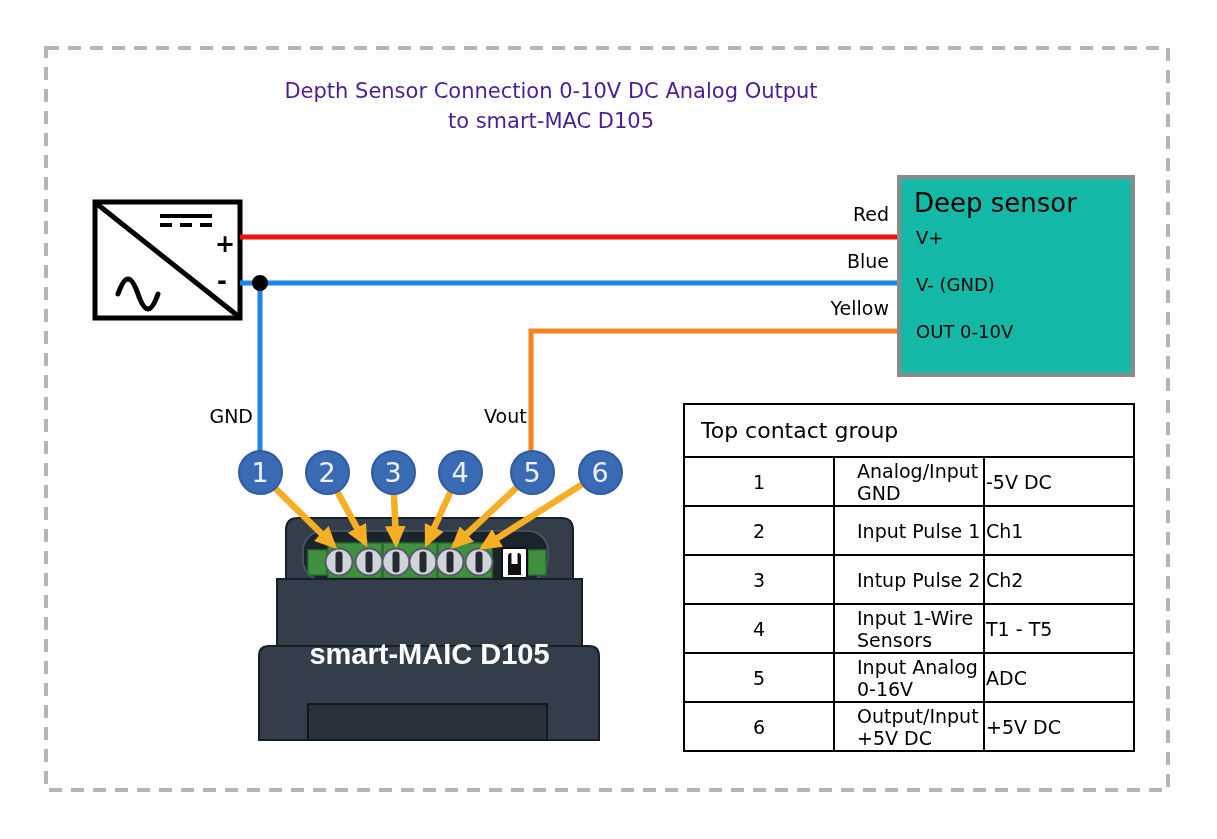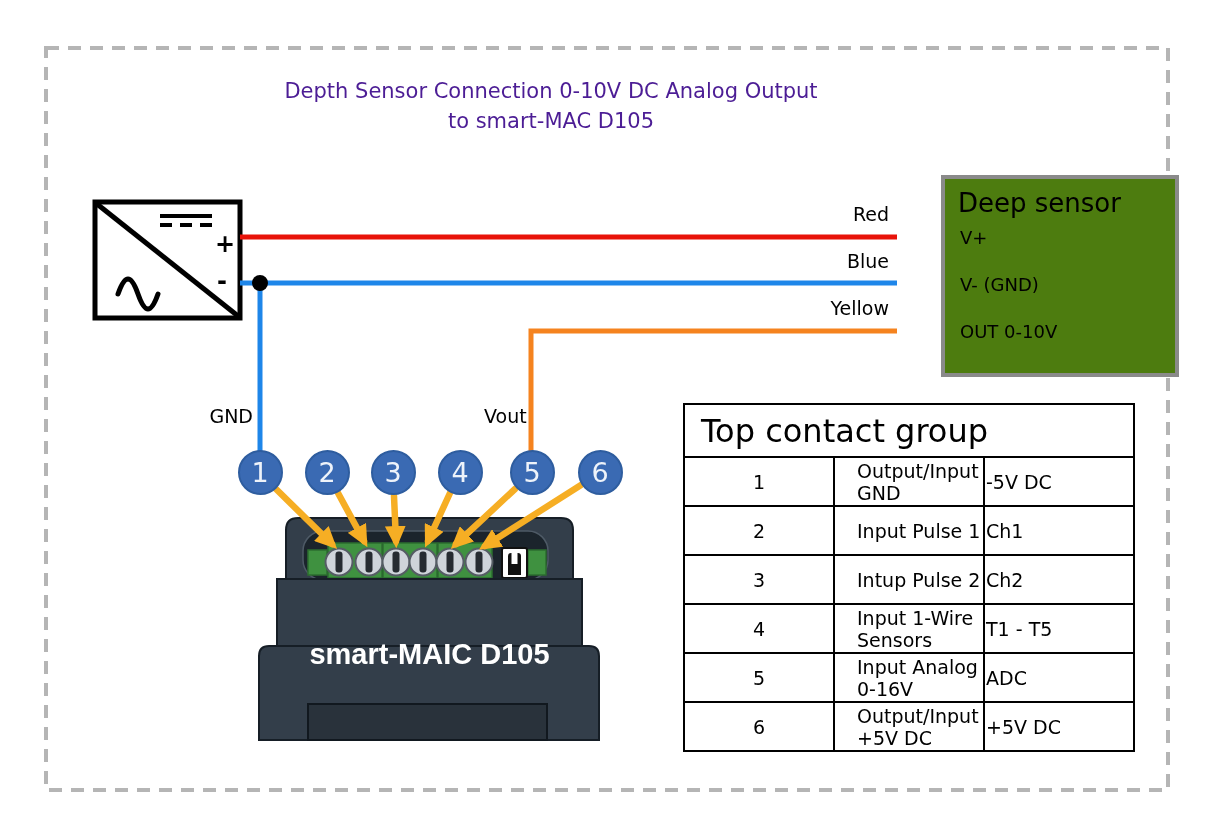--- a/index.html
+++ b/index.html
@@ -15,22 +15,22 @@
   }
   .psu-label{left:114px;top:145px;font-size:18px;line-height:23px;}
   .psu-sign{width:26px;text-align:center;font-weight:bold;font-size:24px;line-height:24px;}
   .psu-plus{left:212px;top:232px;}
   .psu-minus{left:209px;top:269px;}
   .wire-label{font-size:19px;line-height:22px;text-align:right;width:80px;}
   .wl-red{left:809px;top:203px;}
   .wl-blue{left:809px;top:250px;}
   .wl-yellow{left:809px;top:297px;}
   .sensor-box{
-    left:941px;top:175px;width:238px;height:202px;box-sizing:border-box;
-    border:4px solid var(--sensor-border);background:#4d7c0f;
+    left:897px;top:175px;width:238px;height:202px;box-sizing:border-box;
+    border:4px solid var(--sensor-border);background:#14b8a6;
   }
   .sensor-title{left:13px;top:9px;font-size:26px;line-height:30px;}
   .sensor-pin{left:15px;font-size:18px;line-height:20px;}
   .pin-vplus{top:49px;}
   .pin-vminus{top:96px;}
   .pin-out{top:143px;}
   .gnd-label{left:180px;top:405px;width:73px;text-align:right;font-size:19px;}
   .vout-label{left:484px;top:405px;width:60px;font-size:19px;}
   .tcircle{
     position:absolute;top:450px;width:45px;height:45px;border-radius:50%;
@@ -42,21 +42,21 @@
     left:277px;top:599px;width:305px;text-align:center;color:#ffffff;
     font-family:"Liberation Sans",sans-serif;font-weight:bold;font-size:29px;margin-top:39px;
   }
   table.contact{
     position:absolute;left:683px;top:403px;width:452px;
     border-collapse:collapse;table-layout:fixed;
     font-family:"DejaVu Sans",sans-serif;
   }
   table.contact th,table.contact td{border:2.5px solid #000;color:#000;}
   table.contact th{
-    height:49px;font-size:32px;font-weight:normal;text-align:left;padding-left:16px;
+    height:49px;font-size:22px;font-weight:normal;text-align:left;padding-left:16px;
   }
   table.contact td{height:45px;font-size:19px;}
   td.num{width:57px;text-align:center;}
   td.desc{width:272px;padding-left:22px;}
   td.val{width:114px;padding-left:1px;}
 </style>
 </head>
 <body>
 
 <div class="canvas">
@@ -181,21 +181,21 @@
 
   <table class="contact">
     <thead>
       <tr>
         <th colspan="3">Top contact group</th>
       </tr>
     </thead>
     <tbody>
         <tr>
           <td class="num">1</td>
-          <td class="desc">Output/Input GND</td>
+          <td class="desc">Analog/Input GND</td>
           <td class="val">-5V DC</td>
         </tr>
         <tr>
           <td class="num">2</td>
           <td class="desc">Input Pulse 1</td>
           <td class="val">Ch1</td>
         </tr>
         <tr>
           <td class="num">3</td>
           <td class="desc">Intup Pulse 2</td>

